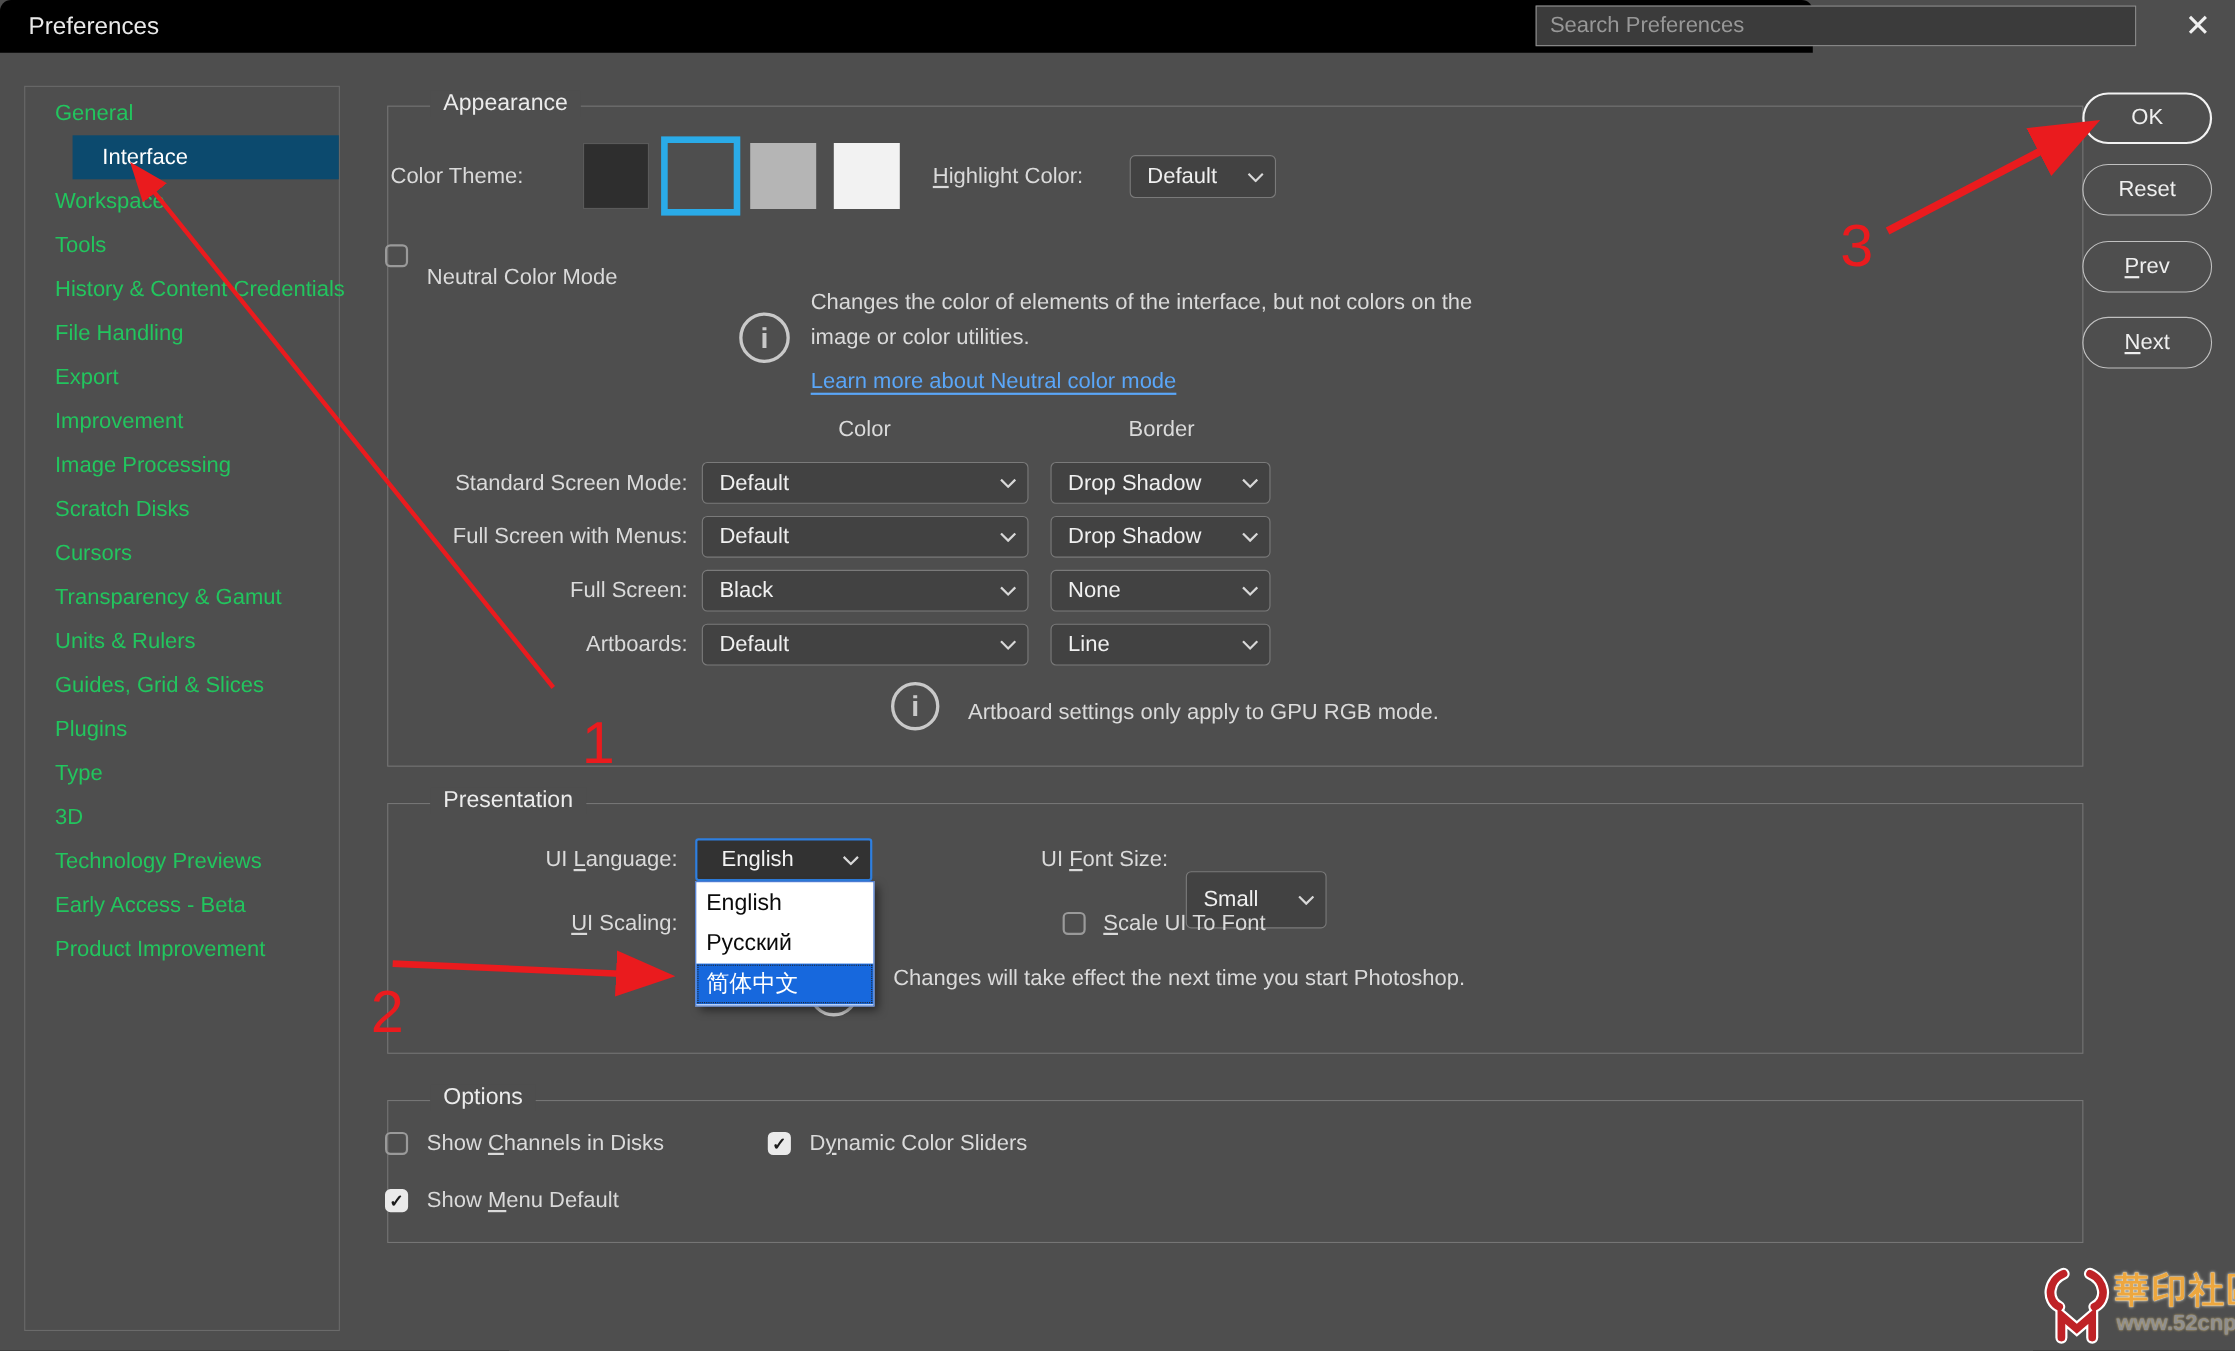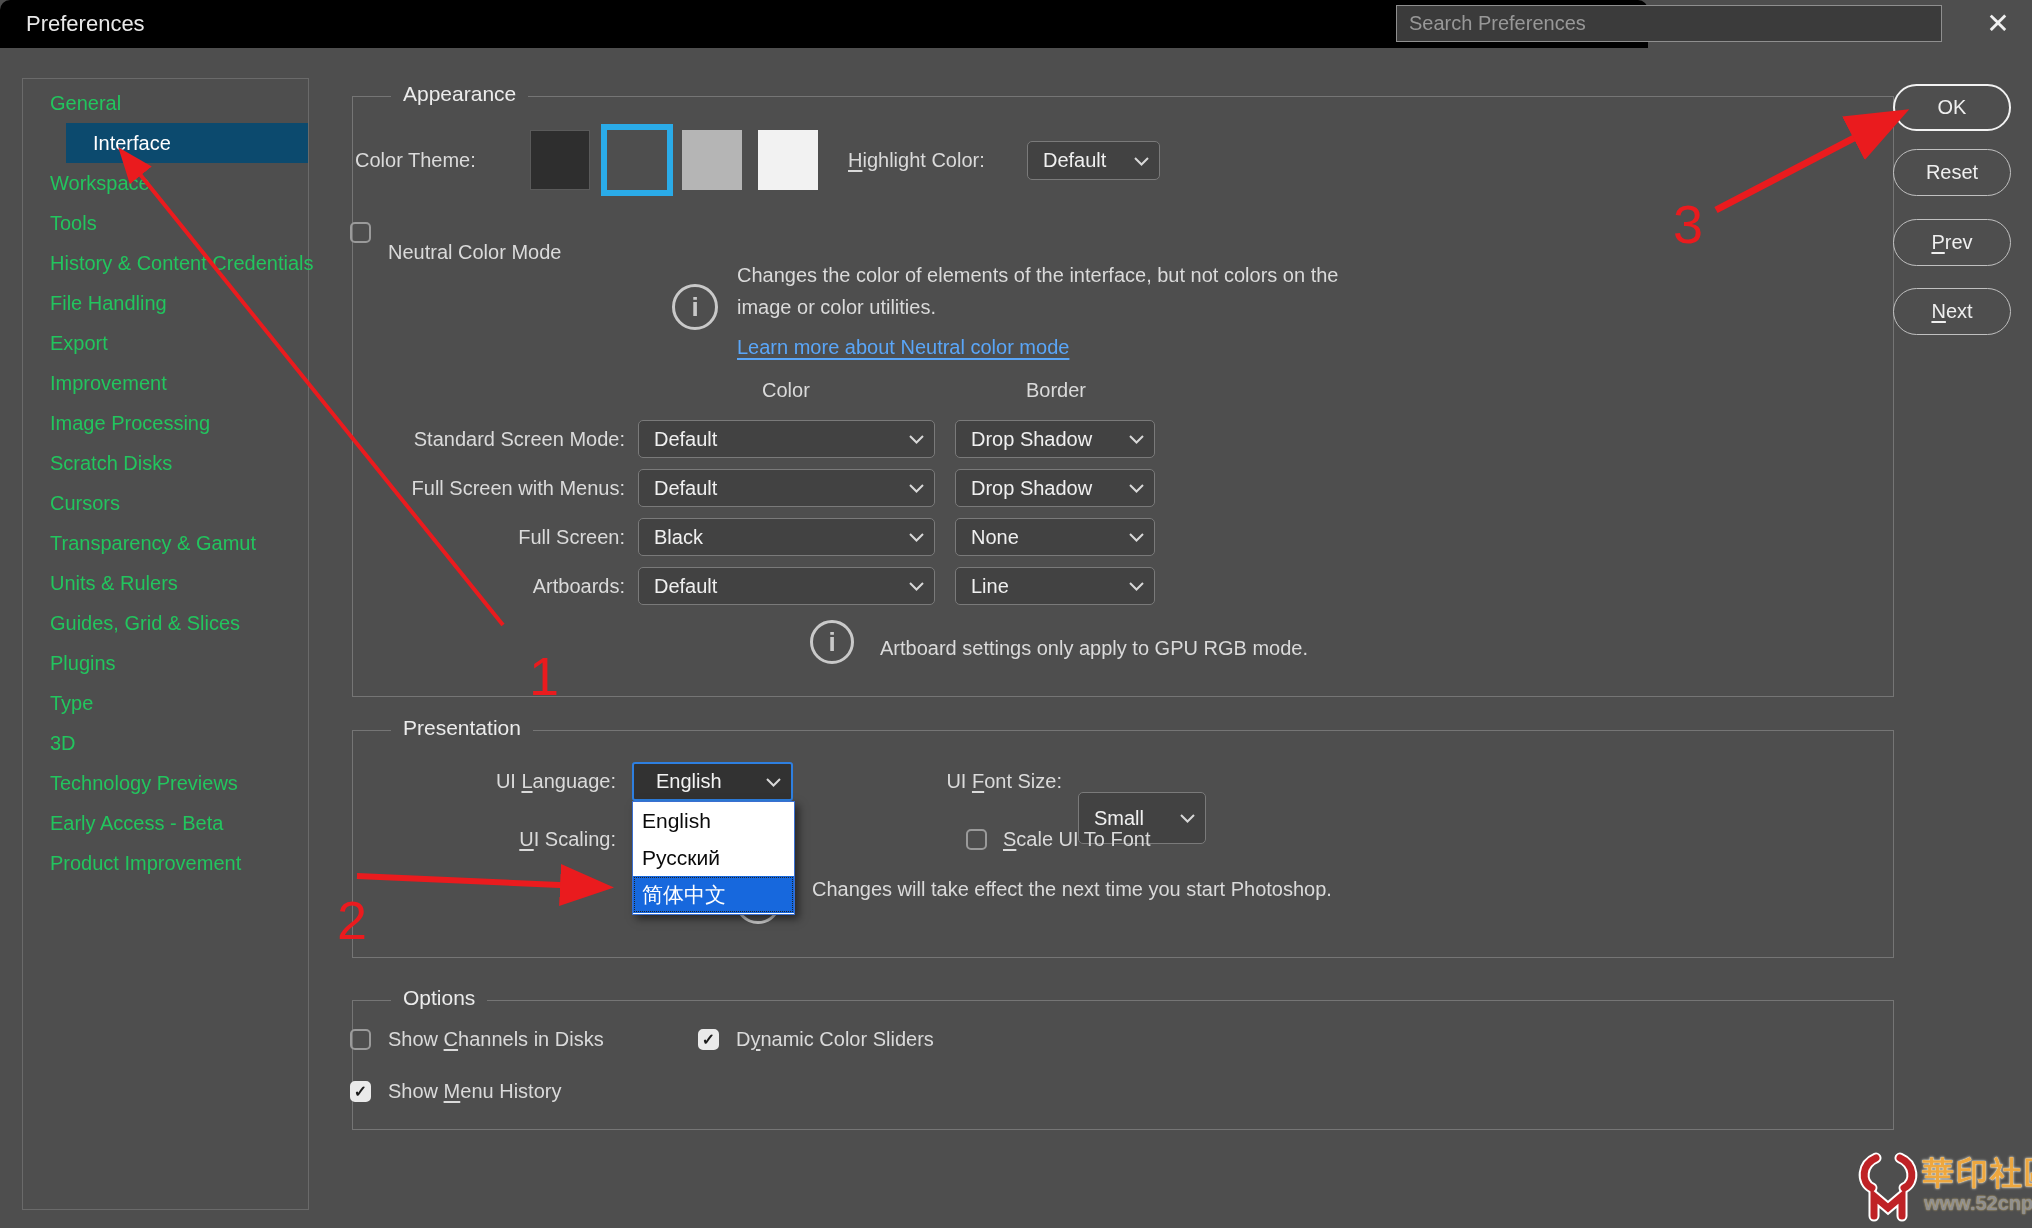--- a/index.html
+++ b/index.html
@@ -251,21 +251,21 @@
 <div class="lab" style="left:388px;top:1029px;"><span>Show </span><span class="u">C</span><span>hannels in Disks</span></div>
 
 <div class="cbx checked" style="left:698px;top:1029px;">
     <span>✓</span>
   </div>
 <div class="lab" style="left:736px;top:1029px;"><span>D</span><span class="u">y</span><span>namic Color Sliders</span></div>
 
 <div class="cbx checked" style="left:350px;top:1081px;">
     <span>✓</span>
   </div>
-<div class="lab" style="left:388px;top:1081px;"><span>Show </span><span class="u">M</span><span>enu History</span></div>
+<div class="lab" style="left:388px;top:1081px;"><span>Show </span><span class="u">M</span><span>enu Default</span></div>
 
 <div class="btn primary" style="top:84px;">OK</div>
 <div class="btn" style="top:149px;">Reset</div>
 <div class="btn" style="top:219px;">
     <span class="u">P</span>
     <span>rev</span>
   </div>
 <div class="btn" style="top:288px;">
     <span class="u">N</span>
     <span>ext</span>

